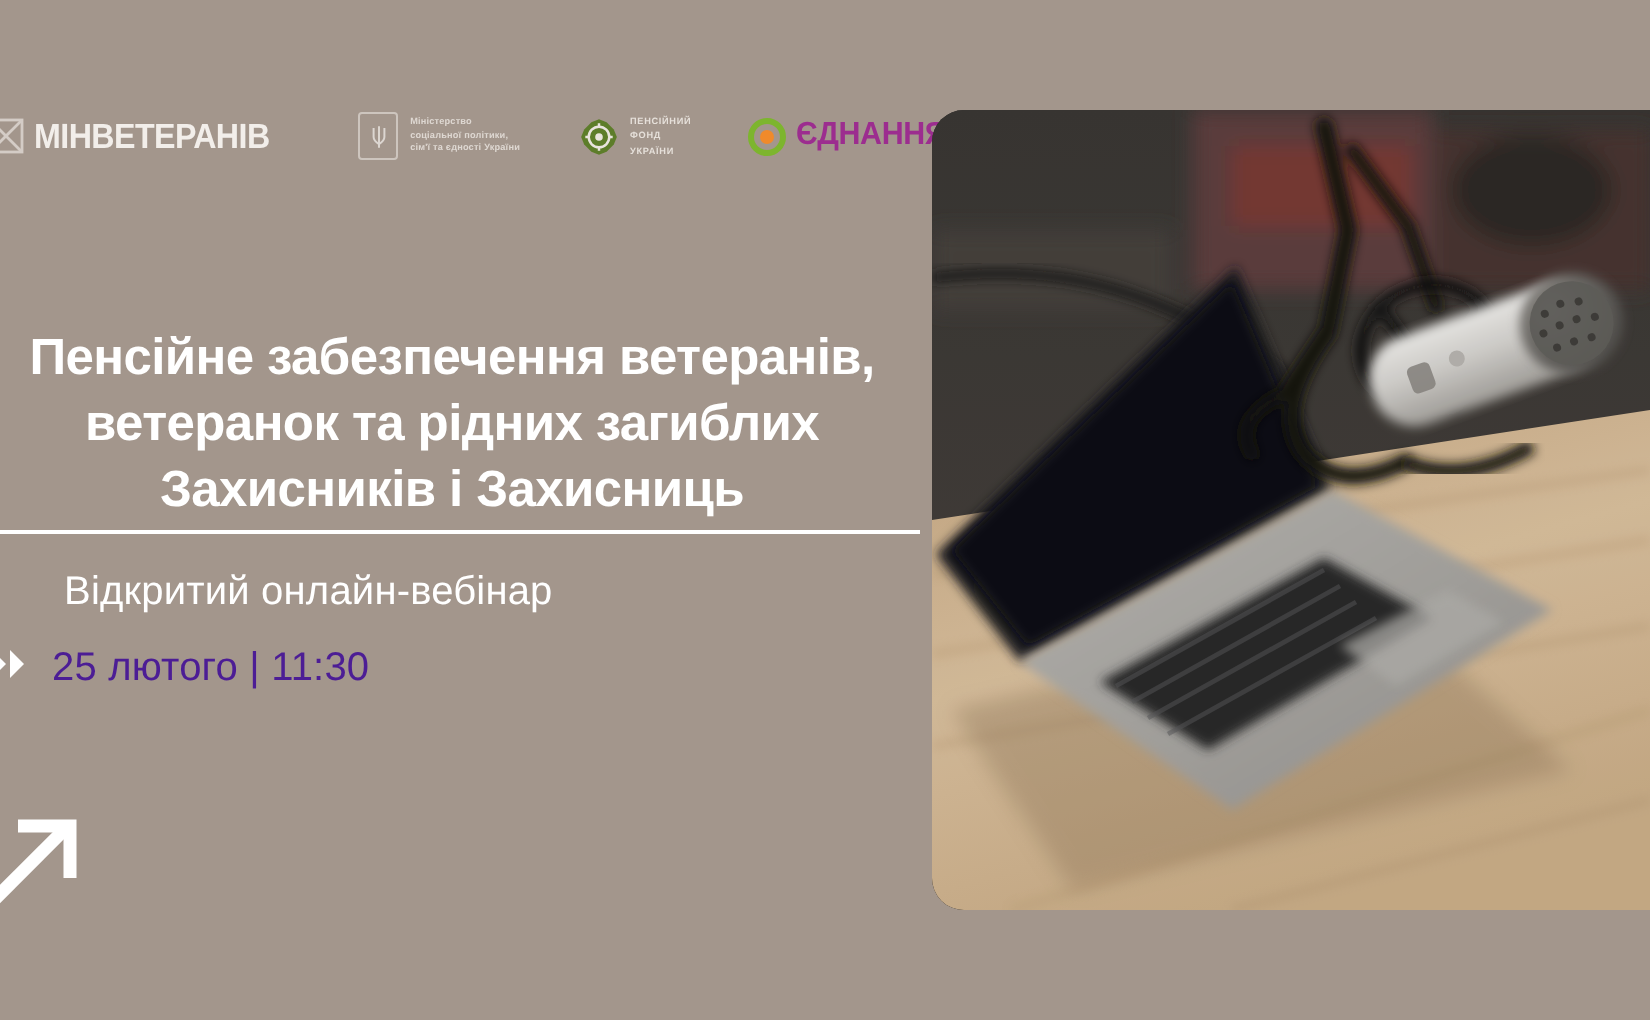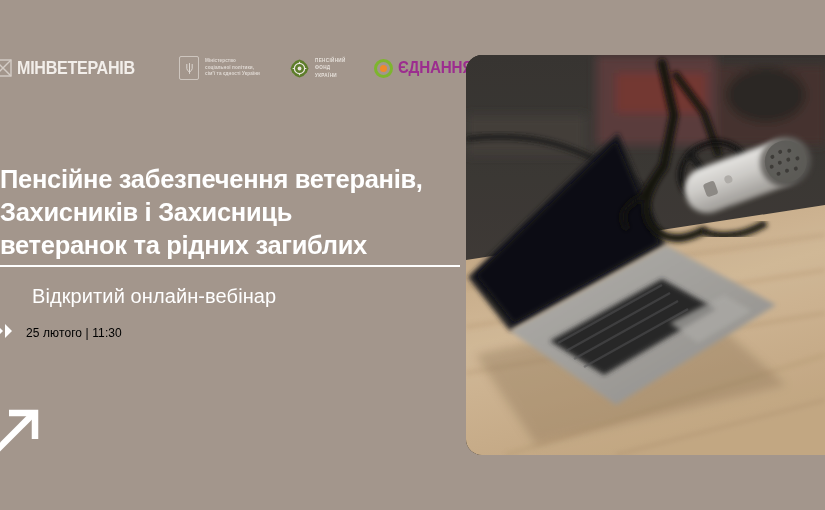--- a/index.html
+++ b/index.html
@@ -140,21 +140,21 @@
     position: absolute;
     left: 0;
     top: 163px;
     width: 452px;
     color: #ffffff;
     font-size: 25.5px;
     line-height: 1.30;
     font-weight: 700;
     letter-spacing: -0.3px;
   }
-  .headline .ln { display: block; white-space: nowrap; }
+  .headline .ln { display: block; white-space: nowrap; text-align: center; }
 
   
   .divider {
     position: absolute;
     left: 0;
     top: 265px;
     width: 460px;
     height: 2px;
     background: #ffffff;
   }
@@ -175,22 +175,22 @@
   .datetime-row {
     position: absolute;
     left: -5px;
     top: 323px;
     display: flex;
     align-items: center;
     gap: 9px;
   }
   .chevrons { display: block; }
   .datetime {
-    color: #000000;
-    font-size: 12px;
+    color: #4c1d95;
+    font-size: 20px;
     font-weight: 400;
     letter-spacing: .1px;
     white-space: nowrap;
   }
 
   
   .corner-arrow {
     position: absolute;
     left: -12px;
     top: 403px;
@@ -263,22 +263,22 @@
       <span class="yed-mark">
         <span class="yed-dot"></span>
       </span>
       <span class="yed-word">ЄДНАННЯ</span>
     </div>
 
   </div>
 
   <h1 class="headline">
     <span class="ln">Пенсійне забезпечення ветеранів,</span>
+    <span class="ln">ветеранок та рідних загиблих</span>
     <span class="ln">Захисників і Захисниць</span>
-    <span class="ln">ветеранок та рідних загиблих</span>
   </h1>
 
   <div class="divider"></div>
 
   <div class="subtitle">Відкритий онлайн-вебінар</div>
 
   <div class="datetime-row">
     <span class="chevrons">
       <svg viewBox="0 0 22 16" width="22" height="16">
         <path d="M1 1 L8 8 L1 15 Z" fill="#ffffff"></path>

